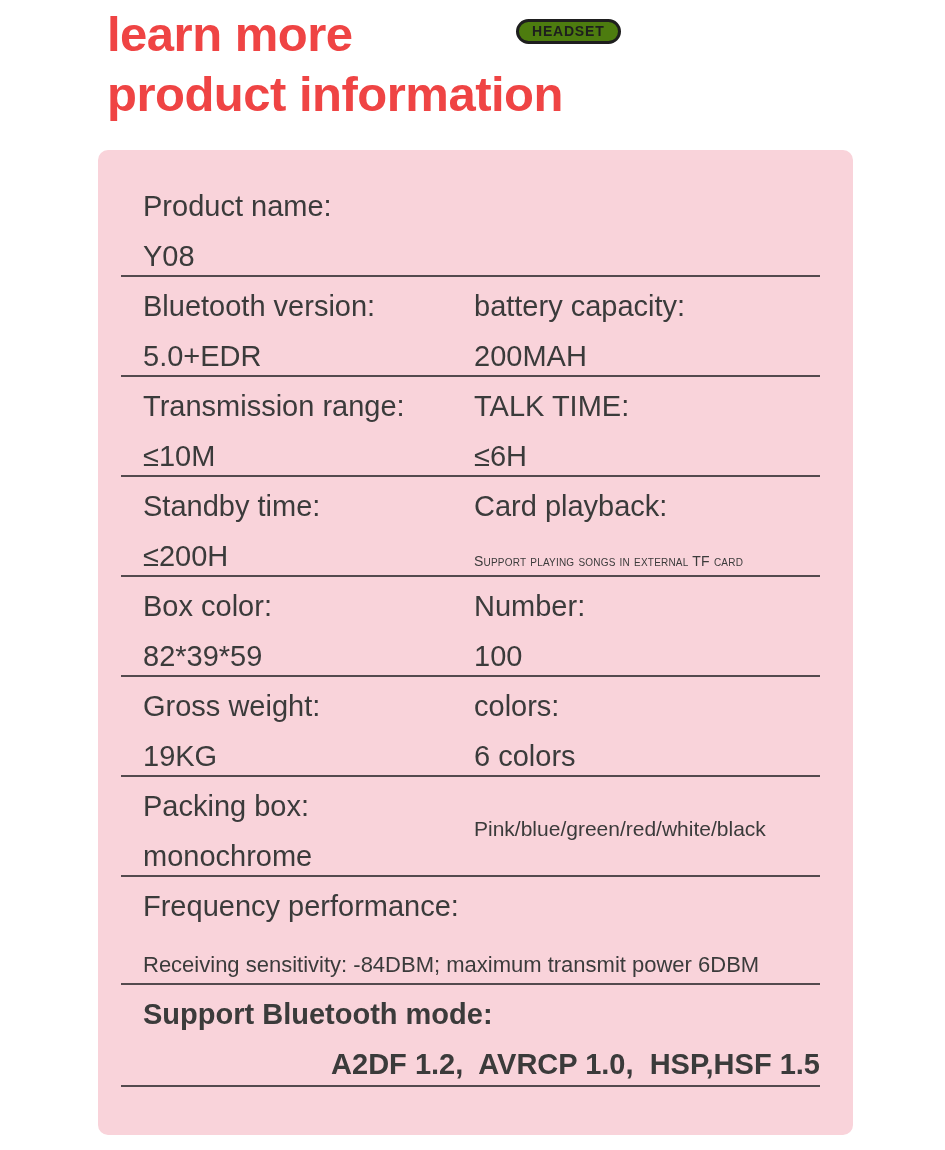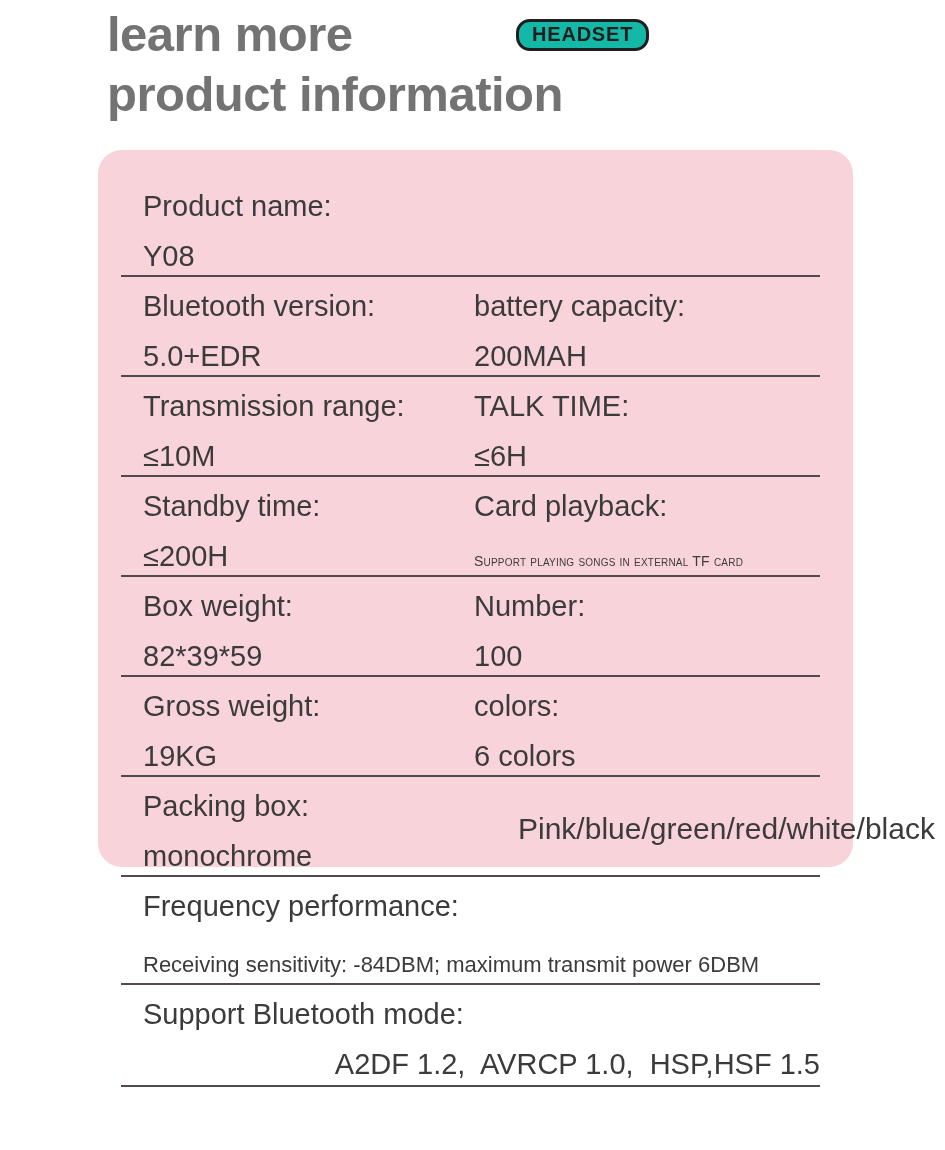--- a/index.html
+++ b/index.html
@@ -19,48 +19,48 @@
   
   .page-header {
     position: absolute;
     left: 107px;
     top: 4px;
   }
   .title-line {
     font-size: 49px;
     font-weight: 700;
     line-height: 60px;
-    color: #737373;
+    color: #ef4444;
     letter-spacing: -0.5px;
     white-space: nowrap;
   }
   .badge {
     position: absolute;
     left: 516px;
     top: 19px;
     border: 3px solid #1e1e1e;
     border-radius: 14px;
     padding: 1px 13px 2px 13px;
-    font-size: 20px;
+    font-size: 14px;
     font-weight: 700;
     letter-spacing: 0.8px;
     color: #1e1e1e;
-    background: #14b8a6;
+    background: #4d7c0f;
     white-space: nowrap;
   }
 
   
   .panel {
     position: absolute;
     left: 98px;
     top: 150px;
     width: 755px;
-    height: 717px;
+    height: 985px;
     background: #f9d3da;
-    border-radius: 24px;
+    border-radius: 10px;
     box-sizing: border-box;
     padding: 27px 33px 0 23px;
   }
   .row {
     box-sizing: border-box;
     border-bottom: 2px solid #544a4e;
     padding: 14px 0 0 22px;
   }
   .two-col {
     display: grid;
@@ -79,34 +79,34 @@
     white-space: nowrap;
   }
   .value.smallcaps {
     font-size: 14px;
     line-height: 22px;
     margin-top: 29px;
     font-variant: small-caps;
     letter-spacing: 0.2px;
   }
   .value.small {
-    font-size: 30px;
+    font-size: 21px;
     line-height: 26px;
     margin-top: 25px;
-    margin-left: 44px;
   }
   .row.full-freq {
     height: 108px;
   }
   .row.full-freq .value {
     font-size: 22px;
     margin-top: 29px;
   }
   .row.full-mode {
     height: 102px;
+    font-weight: bold;
   }
   .row.full-mode .value {
     white-space: pre-wrap;
     text-align: right;
   }
 </style>
 </head>
 <body>
 
 <header class="page-header">
@@ -153,21 +153,21 @@
       <div class="value">≤200H</div>
     </div>
     <div>
       <div class="label">Card playback:</div>
       <div class="value smallcaps">Support playing songs in external TF card</div>
     </div>
   </div>
 
   <div class="row two-col">
     <div>
-      <div class="label">Box weight:</div>
+      <div class="label">Box color:</div>
       <div class="value">82*39*59</div>
     </div>
     <div>
       <div class="label">Number:</div>
       <div class="value">100</div>
     </div>
   </div>
 
   <div class="row two-col">
     <div>

